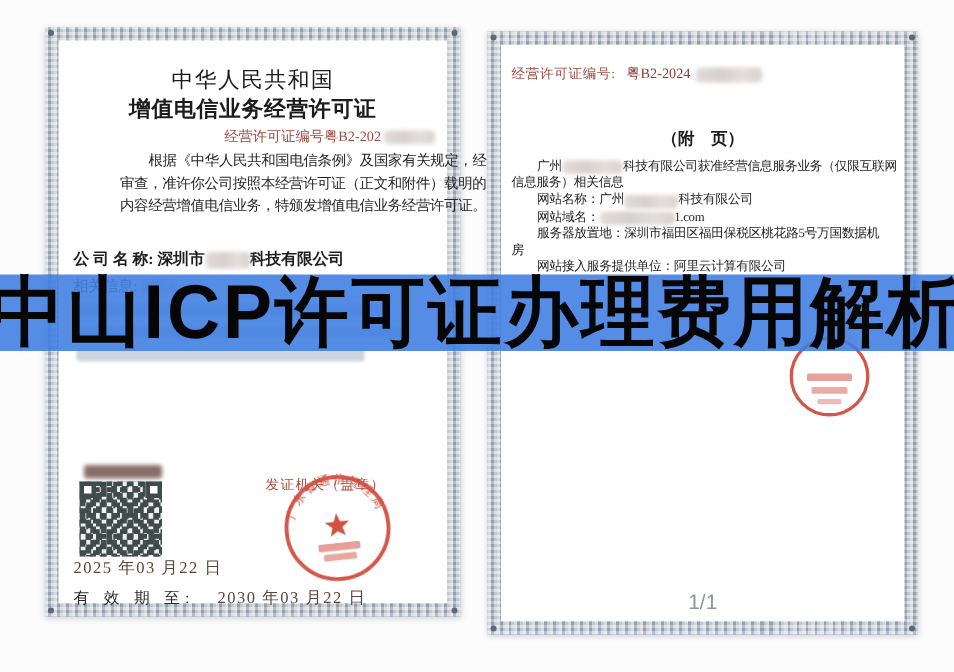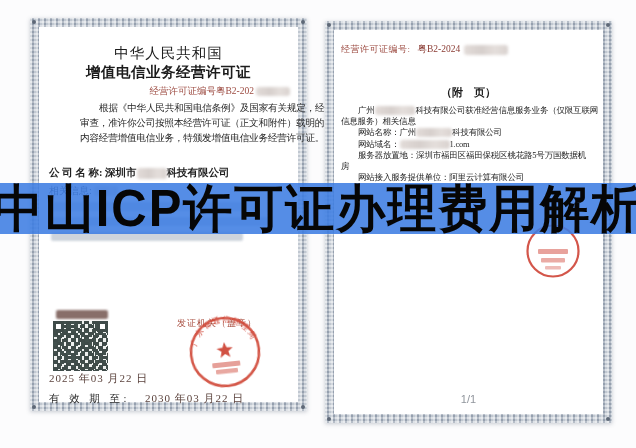--- a/index.html
+++ b/index.html
@@ -58,23 +58,23 @@
   #cert-right{left:325px;top:21px;width:287px;height:402px;}
   .r-licrow{position:absolute;top:13px;left:7px;display:flex;align-items:center;white-space:nowrap;}
   .r-liclab{font-size:9px;color:#9c4a40;letter-spacing:.5px;margin-right:7px;}
   .r-licval{font-size:9.5px;color:#8a3b33;margin-right:4px;}
   .r-title{position:absolute;top:36px;left:0;right:0;text-align:center;font-size:12.5px;
            font-weight:bold;color:#1c1c1c;letter-spacing:.5px;white-space:nowrap;}
   .r-subtitle{position:absolute;top:55px;left:0;right:0;text-align:center;font-size:11px;
               font-weight:bold;color:#1c1c1c;}
   .r-body{position:absolute;top:75px;left:7px;right:5px;font-size:8.5px;line-height:11.2px;color:#222;}
   .r-body .bl{white-space:nowrap;letter-spacing:-.2px;display:flex;align-items:center;height:11.2px;}
-  .r-body .ind{padding-left:17px;}
+  .r-body .ind{padding-left:17px;align-items:flex-end;}
   .r-seal{position:absolute;top:192px;left:190px;width:58px;height:58px;filter:blur(.5px);opacity:.9;}
-  .r-page{position:absolute;top:363px;left:0;right:0;text-align:center;font-size:11px;color:#90959c;
+  .r-page{position:absolute;top:363px;left:0;right:0;text-align:center;font-size:14px;color:#90959c;
           font-family:"Liberation Sans","DejaVu Sans",sans-serif;}
   
   #banner{position:absolute;left:0;top:183px;width:636px;height:51px;z-index:20;
           background:rgba(61,125,226,.88);display:flex;align-items:center;justify-content:center;}
   #banner-text{font-family:"Liberation Sans","DejaVu Sans",sans-serif;font-weight:900;
                font-size:49px;letter-spacing:2px;color:#060606;white-space:nowrap;
                transform:scaleY(1.04);}
 </style>
 </head>
 <body>

